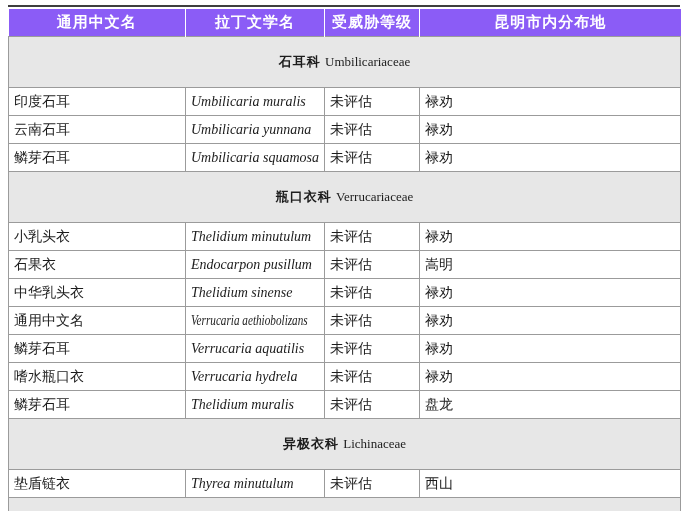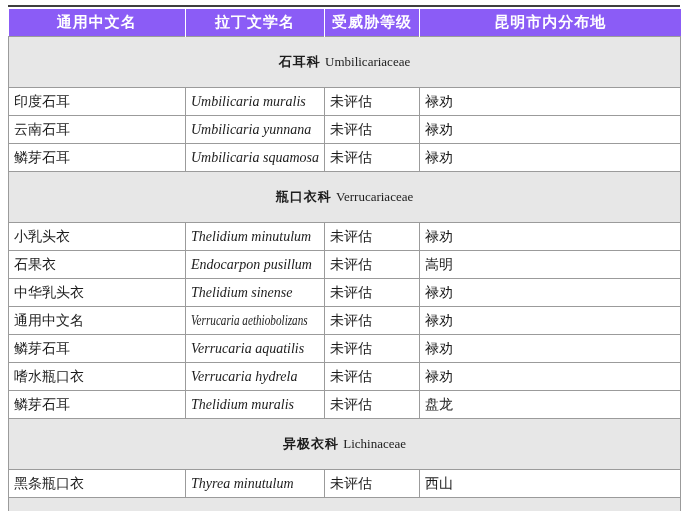--- a/index.html
+++ b/index.html
@@ -161,21 +161,21 @@
         <tr>
           <td>鳞芽石耳</td>
           <td><span class="latin">Thelidium muralis</span></td>
           <td>未评估</td>
           <td>盘龙</td>
         </tr>
         <tr class="section-row">
           <td colspan="4"><span class="family-cn">异极衣科 </span><span class="family-latin">Lichinaceae</span></td>
         </tr>
         <tr>
-          <td>黑条瓶口衣</td>
+          <td>垫盾链衣</td>
           <td><span class="latin">Thyrea minutulum</span></td>
           <td>未评估</td>
           <td>西山</td>
         </tr>
         <tr class="section-row">
           <td colspan="4"><span class="family-cn">墙生瓶口衣 </span><span class="family-latin">Roccellaceae</span></td>
         </tr>
       </tbody>
   </table>
   <div class="bottom-rule"></div>

